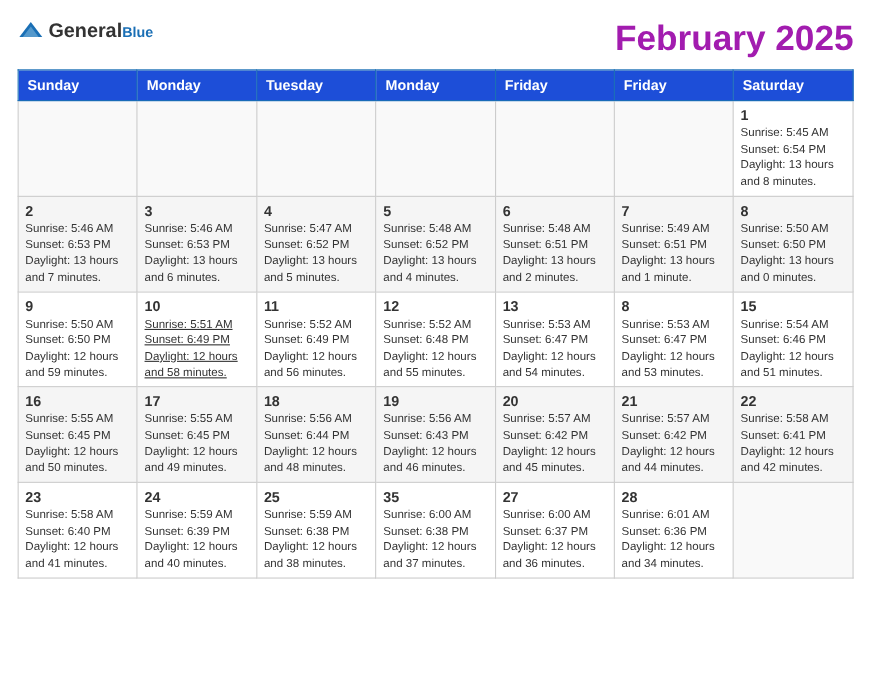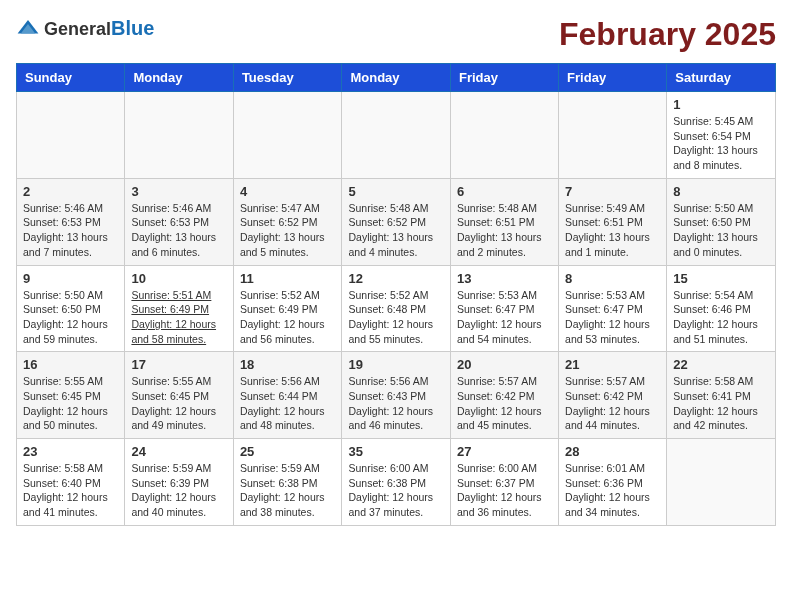--- a/index.html
+++ b/index.html
@@ -20,35 +20,35 @@
       display: flex;
       align-items: center;
       gap: 4px;
     }
     .logo-text-general {
       font-size: 18px;
       font-weight: bold;
       color: #333;
     }
     .logo-text-blue {
-      font-size: 20px;
+      font-size: 13px;
       font-weight: bold;
       color: #1a6fb5;
     }
     .logo-icon {
       width: 24px;
       height: 24px;
     }
     .title-area {
       text-align: right;
     }
     .month-title {
       font-size: 32px;
       font-weight: bold;
-      color: #7f1d1d;
+      color: #a21caf;
     }
     .location-title {
       font-size: 16px;
       color: #555;
     }
     .calendar {
       width: 100%;
       border-collapse: collapse;
       border: 1px solid #ccc;
     }

